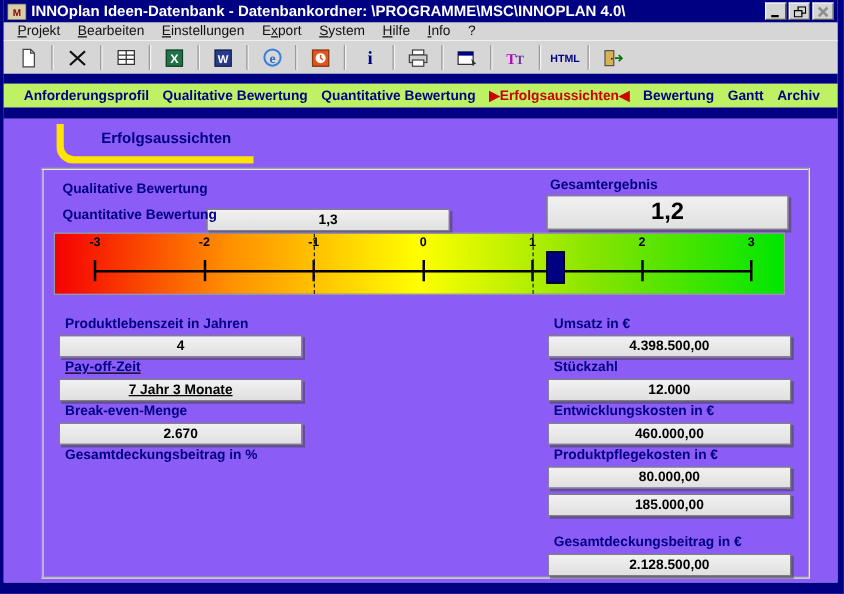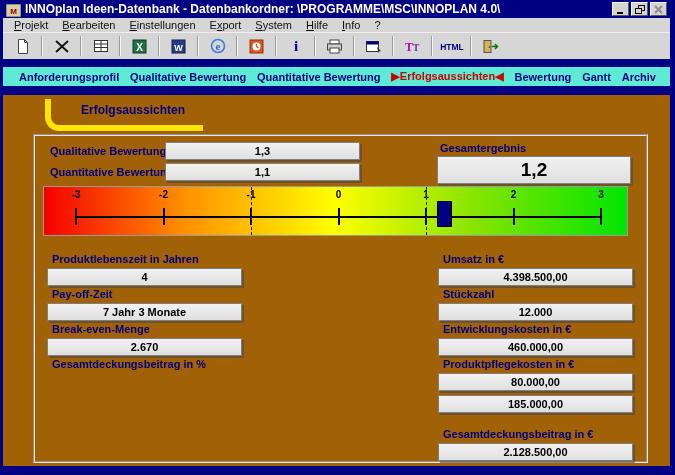--- a/index.html
+++ b/index.html
@@ -24,39 +24,39 @@
     font-size:11px;color:#111;flex:0 0 auto;border-bottom:1px solid #efefef;}
   .menu-item{padding:0 7px;cursor:default;}
   
   .toolbar{height:26px;background:#d6d6d6;display:flex;align-items:center;padding-left:6px;flex:0 0 auto;}
   .tb-btn{width:27px;height:22px;background:transparent;border:none;display:flex;align-items:center;justify-content:center;padding:0;}
   .tb-ic{display:flex;align-items:center;justify-content:center;}
   .tb-sep{width:0;height:20px;border-left:1px solid #9b9b9b;border-right:1px solid #f4f4f4;margin:0 5px;}
   
   .band1{height:8px;background:#000082;flex:0 0 auto;}
   .band2{height:9px;background:#000082;flex:0 0 auto;}
-  .tabsbar{height:19px;background:#5eead4;display:flex;align-items:center;justify-content:space-between;
+  .tabsbar{height:19px;background:#bef264;display:flex;align-items:center;justify-content:space-between;
     padding:0 14px 0 16px;flex:0 0 auto;}
   .tab{font-size:11px;font-weight:bold;color:#000082;white-space:nowrap;cursor:pointer;}
   .tab.active{color:#cc0000;}
   
-  .content{flex:1;position:relative;background:#a16207;}
+  .content{flex:1;position:relative;background:#8b5cf6;}
   .bracket{position:absolute;left:42px;top:4px;width:152px;height:26px;
     border-left:6px solid #ffe400;border-bottom:6px solid #ffe400;border-bottom-left-radius:14px;}
   .page-heading{position:absolute;left:78px;top:8px;font-size:12px;font-weight:bold;color:#000082;}
   .panel{position:absolute;left:30px;top:39px;width:611px;height:325px;border:2px groove #e6e6e6;}
   .nlabel{font-size:11px;font-weight:bold;color:#000082;white-space:nowrap;}
   .fieldbox{
     background:linear-gradient(#f1f1f1,#e0e0e0);
     border:1px solid #7f7f7f;box-shadow:2px 2px 0 rgba(70,70,70,.55);
     font-size:11px;font-weight:bold;color:#000;text-align:center;
     display:flex;align-items:center;justify-content:center;cursor:text;
   }
   .sum-label{position:absolute;left:15px;}
-  .sum-field{position:absolute;left:130px;width:193px;height:16px;}
+  .sum-field{position:absolute;left:130px;width:193px;height:16px;margin-top:25px;}
   .result-label{position:absolute;left:405px;top:6px;}
   .result-field{position:absolute;left:402px;top:20px;width:192px;height:26px;font-size:19px;}
   
   .gauge{position:absolute;left:8px;top:50px;width:585px;height:50px;
     background:linear-gradient(90deg,#f50000 0%,#ff9000 24%,#ffff00 50%,#86e400 74%,#00e600 100%);
     border:1px solid #9a9a9a;box-sizing:border-box;}
   .g-line{position:absolute;top:29px;height:2px;background:#000;}
   .g-tick{position:absolute;top:21px;width:2px;height:17px;background:#000;}
   .g-ticklabel{position:absolute;top:2px;width:20px;margin-left:-10px;text-align:center;
     font-size:10px;color:#000;font-weight:bold;}
@@ -281,21 +281,21 @@
           <div class="g-dash" style="left: 207px;"></div>
           <div class="g-dash" style="left: 382px;"></div>
           <div class="g-marker" title="1.2" style="left: 393px; background: rgb(0, 0, 130);"></div>
         </div>
 
       <div class="fields-col left">
           <div class="field-row" style="top: 0px;">
             <span class="nlabel">Produktlebenszeit in Jahren</span>
             <div class="fieldbox">4</div>
           </div>
-          <div class="field-row" style="top: 35px;">
+          <div class="field-row" style="top: 35px; text-decoration: underline;">
             <span class="nlabel">Pay-off-Zeit</span>
             <div class="fieldbox">7 Jahr 3 Monate</div>
           </div>
           <div class="field-row" style="top: 70px;">
             <span class="nlabel">Break-even-Menge</span>
             <div class="fieldbox">2.670</div>
           </div>
           <div class="field-row" style="top: 105px;">
             <span class="nlabel">Gesamtdeckungsbeitrag in %</span>
           </div>

